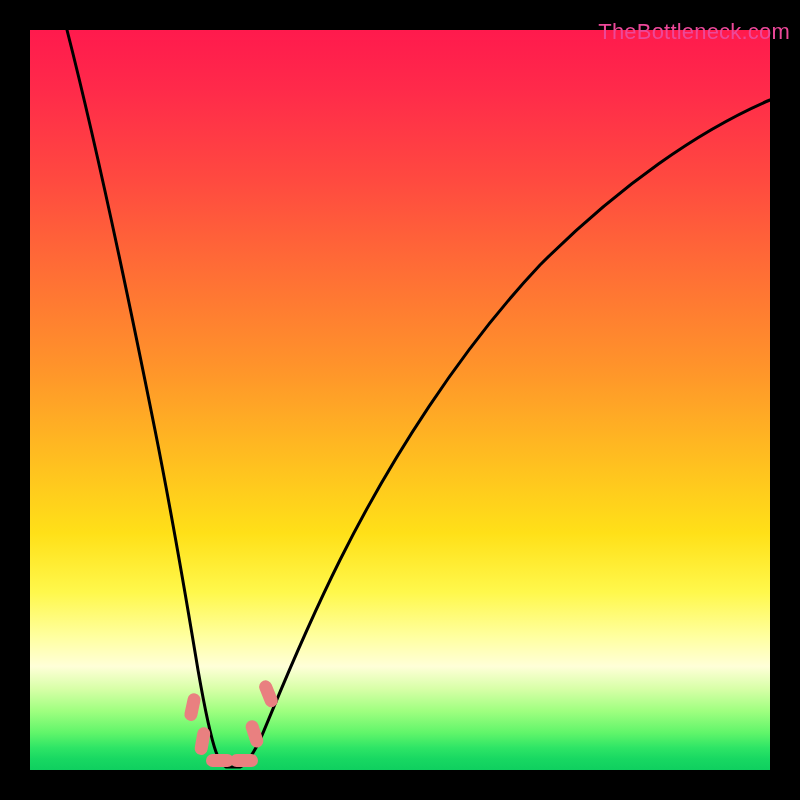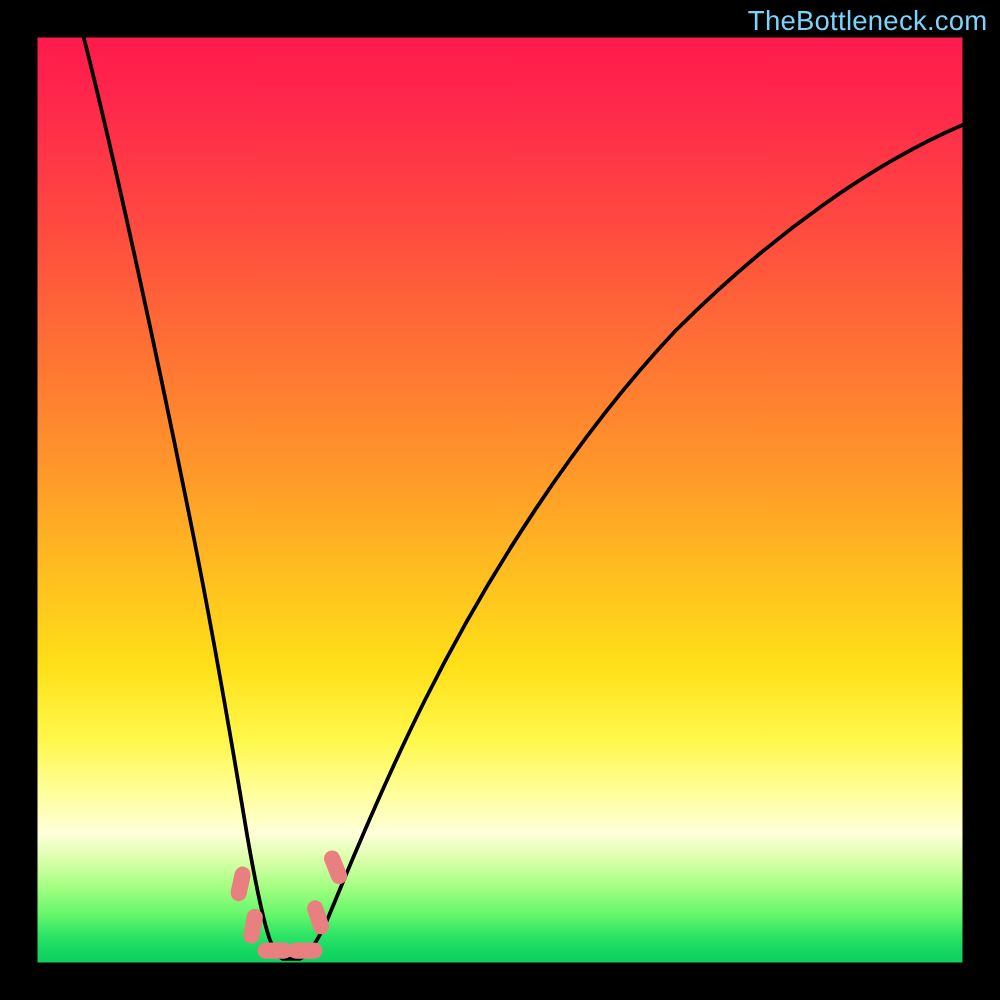--- a/index.html
+++ b/index.html
@@ -41,23 +41,23 @@
       #d8ffa8 89%,
       #a0ff80 92%,
       #60f56a 95%,
       #2ee566 97%,
       #18d862 98.5%,
       #0fcf5f 100%
     );
   }
   .watermark {
     position: absolute;
-    top: 4px;
+    top: 19px;
     right: 10px;
-    color: #7dd3fc;
+    color: #ec4899;
     font-size: 22px;
     font-weight: 500;
     letter-spacing: 0.2px;
     user-select: none;
   }
   svg.curve {
     position: absolute;
     left: 0;
     top: 0;
     width: 740px;

